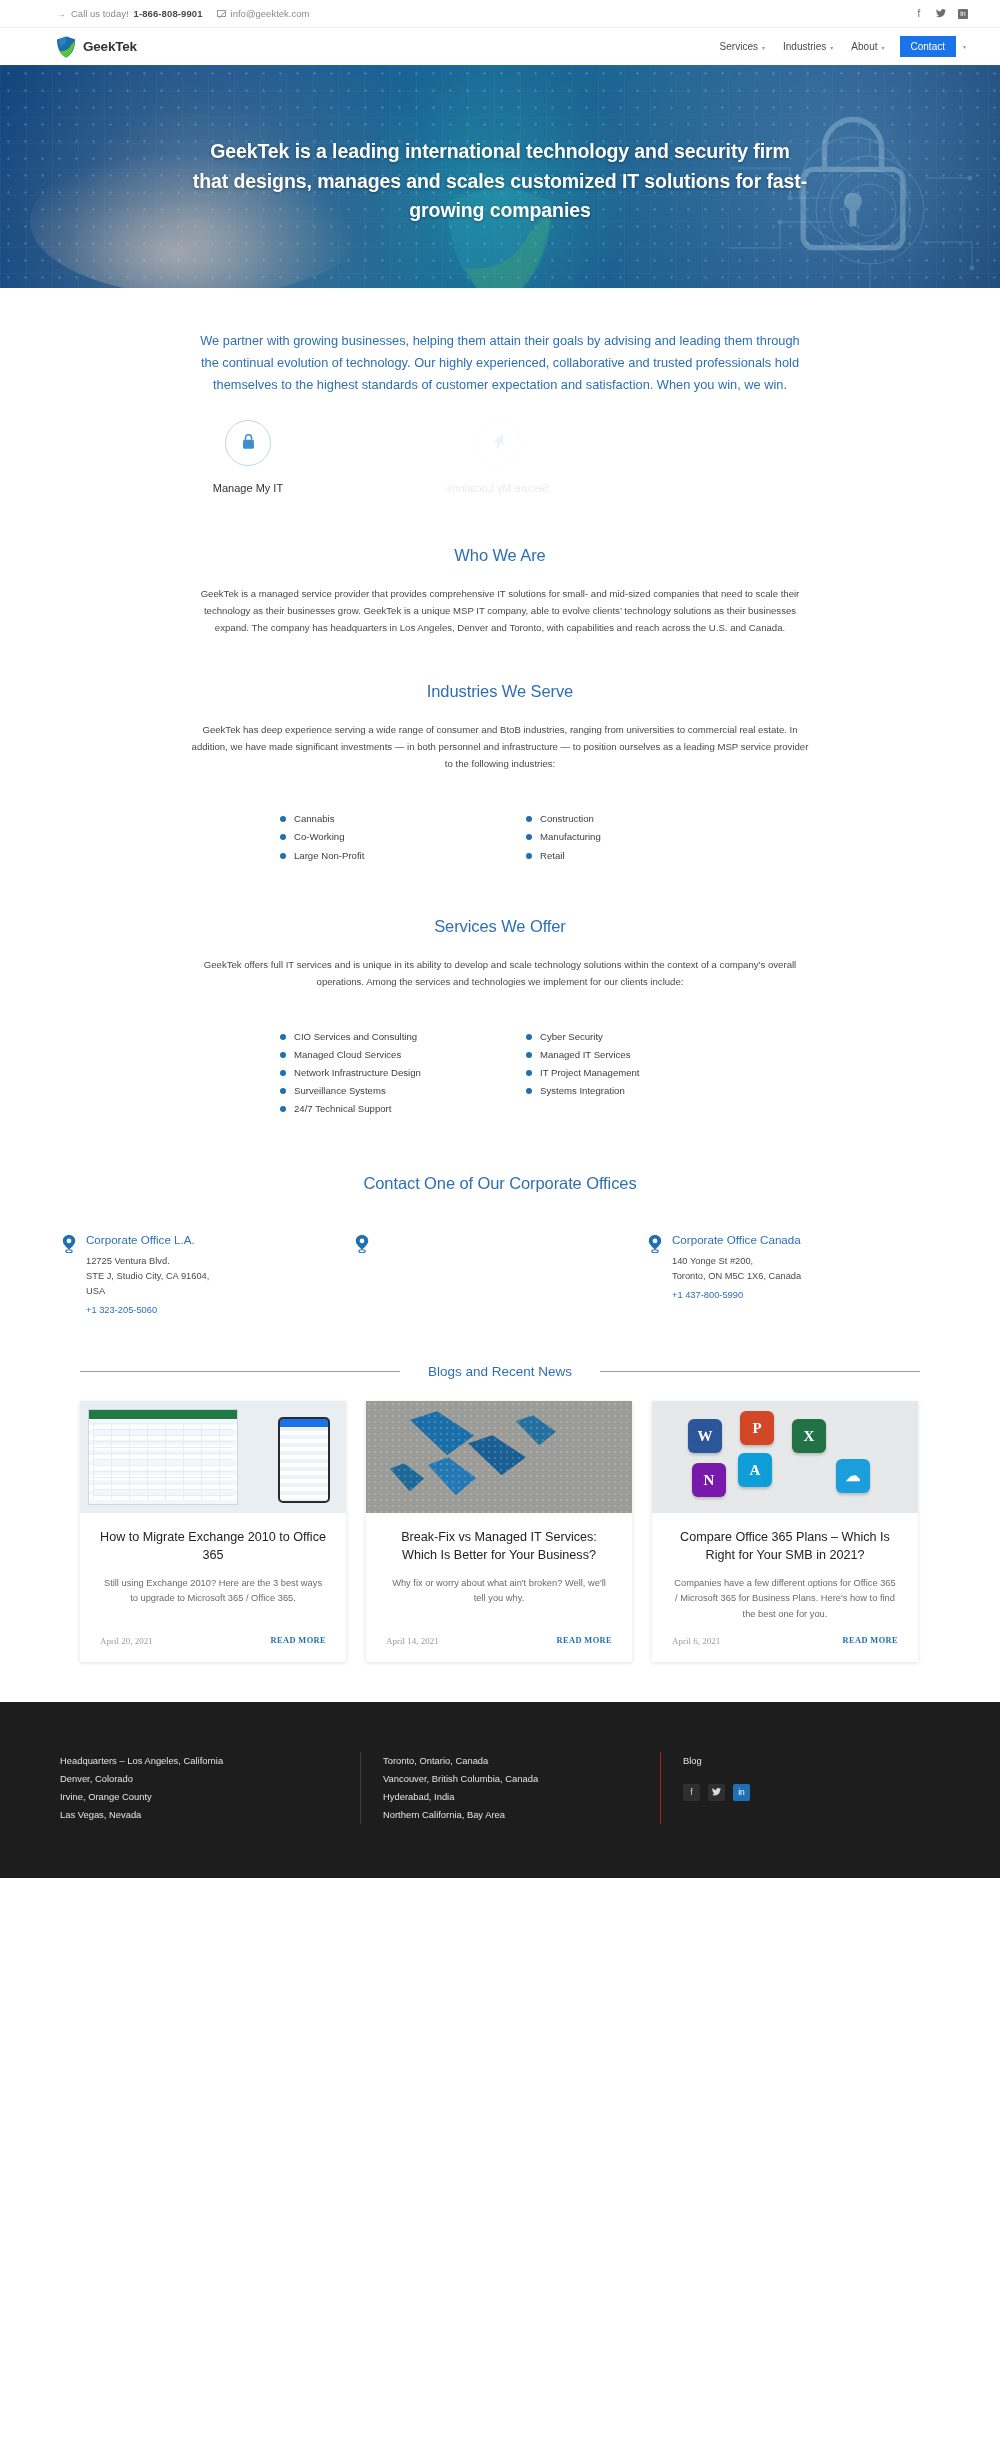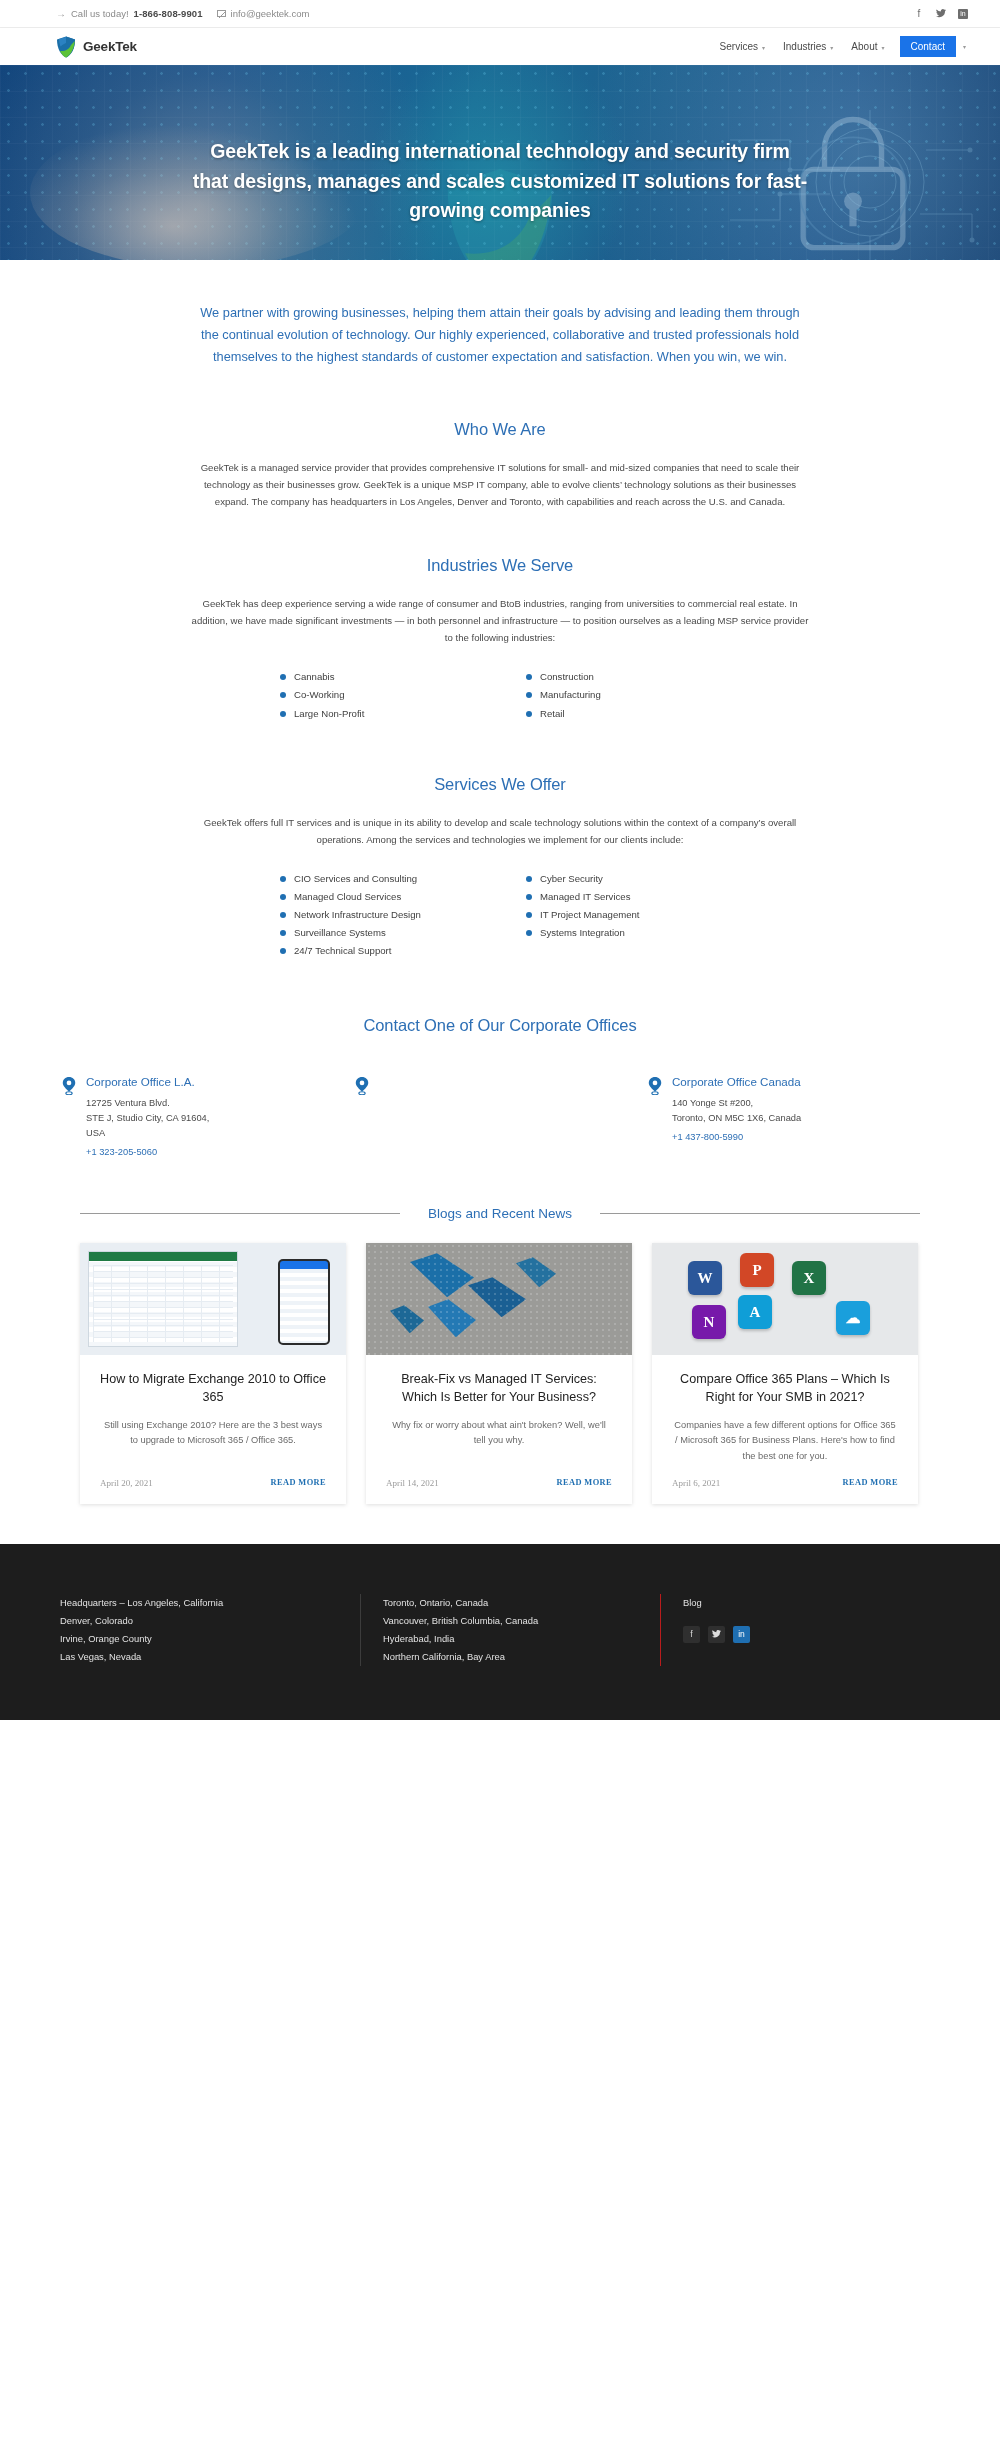--- a/index.html
+++ b/index.html
@@ -62,21 +62,21 @@
   .caret { font-size: 6px; color: #9b9b9b; position: relative; top: 1px; }
   .nav-contact {
     background: #1a73e8; color: #fff; font-size: 10px;
     padding: 5px 11px; margin-left: 6px; font-weight: normal;
   }
   .nav-contact-caret { font-size: 6px; color: #9b9b9b; padding-left: 7px; }
 
   
   .hero {
     position: relative;
-    height: 195px;
+    height: 223px;
     overflow: hidden;
     background: #0d3a6b;
   }
   .hero-bg {
     position: absolute; inset: 0;
     background:
       radial-gradient(circle at 20% 72%, rgba(200,190,180,.42) 0%, rgba(180,170,160,.14) 16%, transparent 30%),
       radial-gradient(circle at 50% 58%, rgba(40,170,180,.38) 0%, transparent 26%),
       radial-gradient(circle at 86% 45%, rgba(150,200,225,.30) 0%, transparent 32%),
       linear-gradient(105deg, #12457c 0%, #17538e 22%, #1b6b96 46%, #1d5f8e 64%, #1a4f86 82%, #143f70 100%);
@@ -151,21 +151,21 @@
   .sec-title {
     text-align: center; color: #2d6fb5;
     font-size: 16.5px; font-weight: normal; letter-spacing: -.1px;
   }
   .sec-body {
     width: 620px; margin: 20px auto 0;
     text-align: center; color: #4a4a4a;
     font-size: 9.6px; line-height: 1.78;
   }
   .bullets {
-    width: 440px; margin: 22px auto 0;
+    width: 440px; margin: 38px auto 0;
     display: flex; gap: 52px;
   }
   .bullet-col { width: 194px; }
   .bullet {
     display: flex; align-items: flex-start; gap: 8px;
     font-size: 9.6px; color: #3f3f3f; line-height: 1.05; padding: 4px 0;
   }
   .dot {
     width: 6px; height: 6px; border-radius: 50%;
     background: #1f6fb2; flex: 0 0 6px; margin-top: 2px;
@@ -378,20 +378,44 @@
   </span>
 
   <div class="hero-inner">
     <h1 class="hero-title">GeekTek is a leading international technology and security firm that designs, manages and scales customized IT solutions for fast-growing companies</h1>
   </div>
 </div>
 
 <div class="intro-wrap">
   <p class="intro">We partner with growing businesses, helping them attain their goals by advising and leading them through the continual evolution of technology. Our highly experienced, collaborative and trusted professionals hold themselves to the highest standards of customer expectation and satisfaction. When you win, we win.</p>
 
+  <div class="circles">
+    <div class="circle-item">
+      <div class="circ">
+        <span>
+          <svg class="lock-svg" viewBox="0 0 24 28" aria-hidden="true">
+            <rect x="3" y="11" width="18" height="15" rx="2.5" fill="#3f8fcf"></rect>
+            <path d="M7 11 V8 a5 5 0 0 1 10 0 V11" fill="none" stroke="#3f8fcf" stroke-width="2.6"></path>
+          </svg>
+        </span>
+      </div>
+      <div class="circ-label">Manage My IT</div>
+    </div>
+
+    <div class="circle-item ghost">
+      <div class="circ">
+        <span>
+          <svg class="cursor-svg" viewBox="0 0 24 26" aria-hidden="true">
+            <path d="M4 2 L19 13 L12 14 L15 23 L11 24 L8 15 L4 19 Z" fill="#3f8fcf"></path>
+          </svg>
+        </span>
+      </div>
+      <div class="circ-label">Secure My Locations</div>
+    </div>
+  </div>
 </div>
 
 <div class="section" style="padding-top:52px;">
   <h2 class="sec-title">Who We Are</h2>
   <p class="sec-body">GeekTek is a managed service provider that provides comprehensive IT solutions for small- and mid-sized companies that need to scale their technology as their businesses grow. GeekTek is a unique MSP IT company, able to evolve clients’ technology solutions as their businesses expand. The company has headquarters in Los Angeles, Denver and Toronto, with capabilities and reach across the U.S. and Canada.</p>
 </div>
 
 <div class="section" style="padding-top:46px;">
   <h2 class="sec-title">Industries We Serve</h2>
   <p class="sec-body">GeekTek has deep experience serving a wide range of consumer and BtoB industries, ranging from universities to commercial real estate. In addition, we have made significant investments — in both personnel and infrastructure — to position ourselves as a leading MSP service provider to the following industries:</p>

